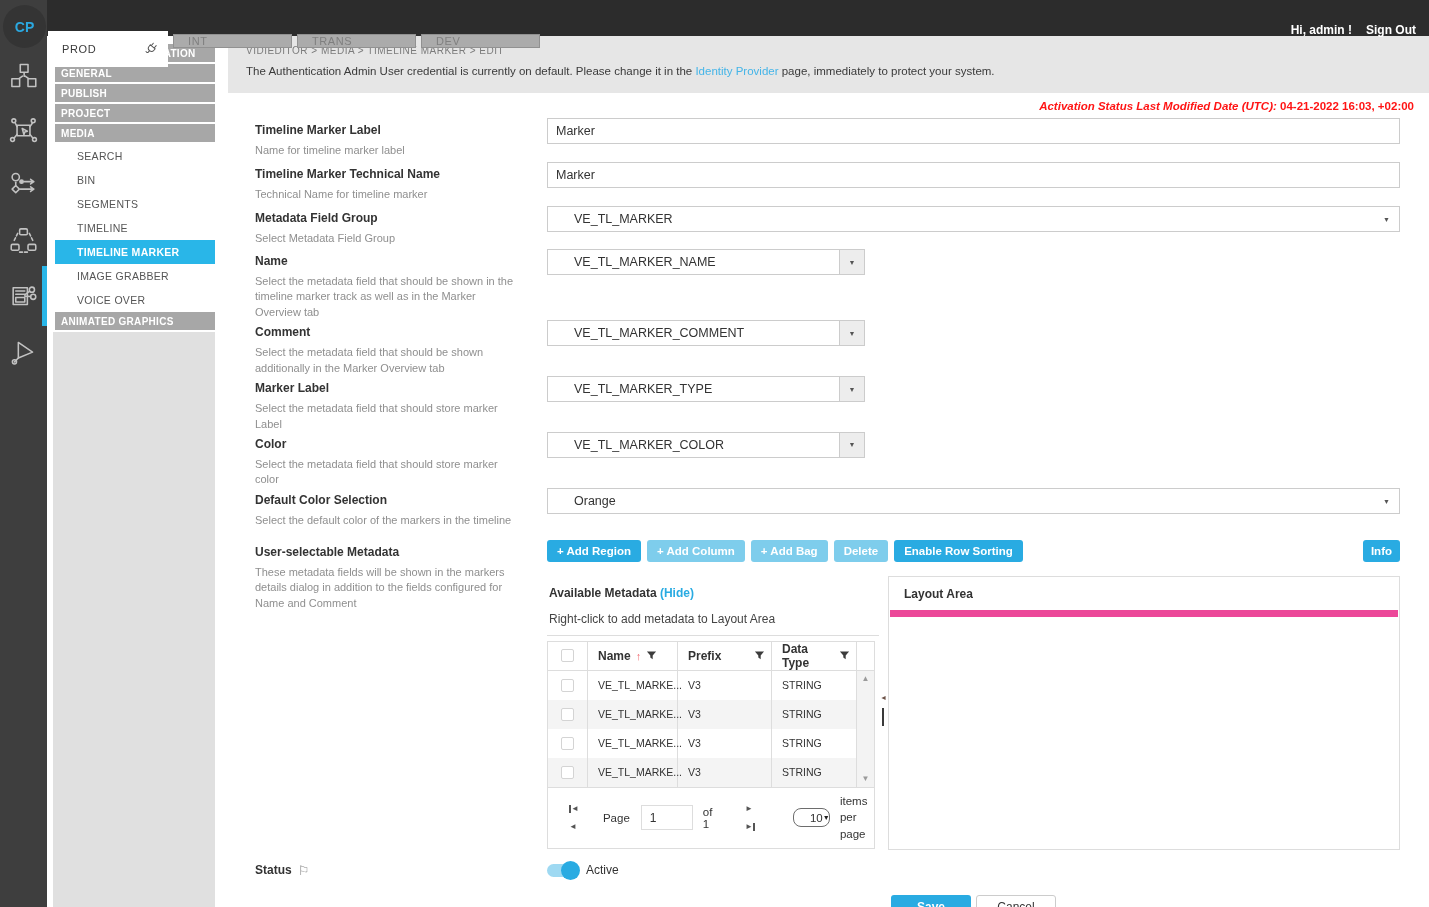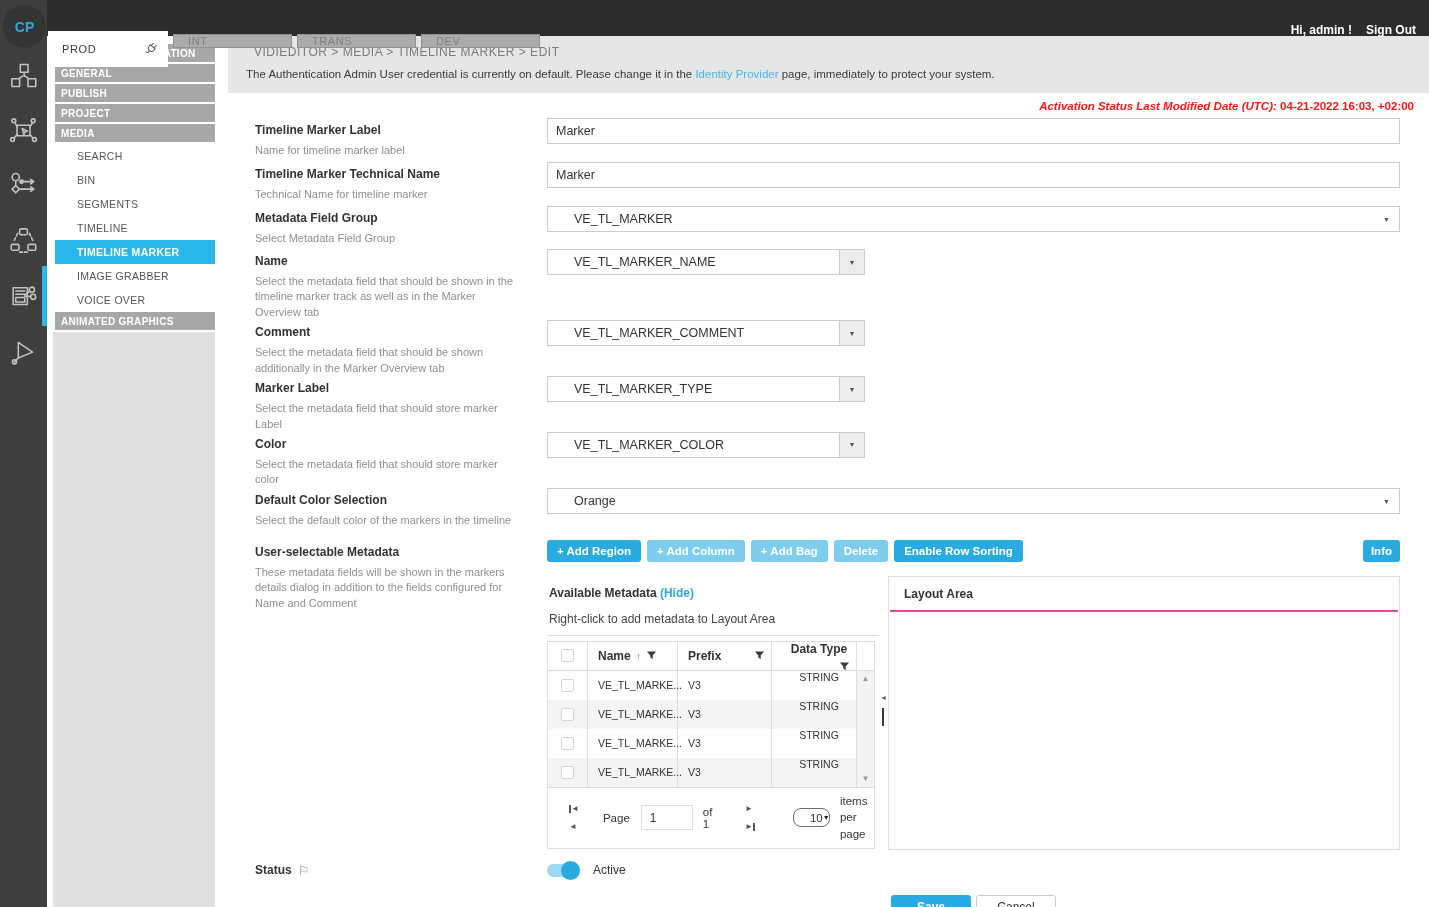--- a/index.html
+++ b/index.html
@@ -33,21 +33,21 @@
   .snav-h { margin:0 0 2px 8px; height:18px; background:#a7a7a7; color:#fff; font-size:10px; font-weight:bold;
             letter-spacing:.3px; display:flex; align-items:center; padding-left:6px; cursor:pointer; }
   .snav-h:first-child { margin-top:8px; }
   .snav-s { height:24px; color:#555; font-size:10.5px; letter-spacing:.3px; display:flex; align-items:center;
             padding-left:30px; cursor:pointer; }
   .snav-s.selected { margin-left:8px; padding-left:22px; background:#29b6e8; color:#fff; font-weight:bold; }
   .snav-fill { flex:1; margin-left:6px; background:#e0e0e0; }
   
   .main { position:absolute; left:215px; top:36px; width:1214px; height:871px; background:#fff; }
   .band { margin-left:13px; height:57px; background:#e6e6e6; padding:9px 14px 0 18px; }
-  .crumb { font-size:12px; color:#7c7c7c; letter-spacing:.5px; margin-bottom:9px;margin-left:8px; }
+  .crumb { font-size:10px; color:#7c7c7c; letter-spacing:.5px; margin-bottom:9px; }
   .warn { font-size:11.5px; color:#3a3a3a; }
   .warn a { color:#45b5e8; text-decoration:none; cursor:pointer; }
   .activation { text-align:right; padding:7px 15px 0 0; font-size:11.5px; color:#ff1414; font-weight:bold; }
   .activation .lab { font-style:italic; }
   
   .form { padding:6px 0 0 40px; }
   .frow { display:flex; }
   .flabel { width:292px; padding-top:5px; }
   .flabel b { display:block; font-size:12px; color:#333; margin-bottom:6px; }
   .flabel .help { font-size:11px; color:#8f8f8f; line-height:1.4; max-width:268px; }
@@ -77,21 +77,21 @@
   .am-hint { font-size:12px; color:#444; padding:12px 0 9px 2px; border-bottom:1px solid #ddd; }
   .grid { width:328px; border:1px solid #ddd; border-top:none; margin-top:5px; border-top:1px solid #ddd; }
   .gr { display:flex; height:29px; align-items:stretch; }
   .gr.head { background:#fff; font-weight:bold; }
   .gr.alt { background:#f4f4f4; }
   .gc { border-right:1px solid #ddd; display:flex; align-items:center; font-size:10.5px; color:#333; }
   .gr.head .gc { font-size:12px; border-bottom:1px solid #ddd; }
   .gc.c0 { width:40px; justify-content:center; }
   .gc.c1 { width:90px; padding-left:10px; gap:5px; }
   .gc.c2 { width:94px; padding-left:10px; justify-content:flex-start; gap:5px; }
-  .gc.c3 { width:85px; padding-left:10px; gap:5px;flex-direction:column; }
+  .gc.c3 { width:85px; padding-left:10px; gap:5px; }
   .gc.c4 { width:17px; border-right:none; flex-direction:column; justify-content:space-between;
            padding:4px 0; background:#f3f3f3; }
   .gr.head .gc.c4 { background:#fff; }
   .gc.c2 .funnel, .gc.c3 .funnel { margin-left:auto; margin-right:6px; }
   .cb { width:13px; height:13px; border:1px solid #d4d4d4; background:#fff; border-radius:2px; }
   .sortasc { color:#f0696f; font-size:11px; font-weight:bold; }
   .funnel svg { display:block; }
   .scr { font-size:8px; color:#9a9a9a; cursor:pointer; line-height:1; }
   
   .pager { width:328px; height:62px; border:1px solid #ddd; margin-top:-1px; display:flex; align-items:center;
@@ -107,28 +107,28 @@
   .pgsize { width:37px; height:19px; border:1px solid #6d6d6d; border-radius:8px; margin-left:38px;
             display:flex; align-items:center; justify-content:space-between; padding:0 16px; font-size:11.5px;
             cursor:pointer; background:#fff; }
   .pgsize .caret { font-size:7px; color:#222; font-weight:bold; }
   .pgper { margin-left:10px; width:46px; line-height:1.45; }
   
   .split { width:9px; position:relative; }
   .split .arr { position:absolute; top:118px; left:1px; font-size:7px; color:#6b5146; cursor:pointer; }
   .split .ln { position:absolute; top:132px; left:3px; width:2px; height:18px; background:#3a3a3a; }
   .pright { flex:1; border:1px solid #ddd; }
-  .la-title { font-size:12px; font-weight:bold; padding:10px 0 9px 14px; border-bottom:2px solid #ec4899;
+  .la-title { font-size:12px; font-weight:bold; padding:10px 0 9px 14px; border-bottom:7px solid #ec4899;
               margin:0 1px; }
   
   .statusrow { display:flex; margin-top:13px; align-items:center; }
   .statusrow .flabel { padding-top:0; display:flex; align-items:center; gap:6px; }
   .statusrow .flabel b { margin:0; }
   .flag { color:#8a8a8a; font-size:13px; }
-  .togglewrap { display:flex; align-items:center; gap:16px; }
+  .togglewrap { display:flex; align-items:center; gap:9px; }
   .toggle { position:relative; width:30px; height:13px; border-radius:7px; background:#9ed9f2; cursor:pointer; }
   .knob { position:absolute; right:-3px; top:-3px; width:19px; height:19px; border-radius:50%; background:#29abe2; }
   .togglelab { font-size:12px; color:#333; }
   .actions { display:flex; justify-content:center; gap:5px; width:853px; margin-left:292px; margin-top:17px; }
   .act { width:80px; height:24px; border-radius:3px; font-size:12px; font-family:"Liberation Sans", sans-serif; cursor:pointer; }
   .act.save { background:#29abe2; color:#fff; border:none; font-weight:bold; }
   .act.cancel { background:#fff; color:#333; border:1px solid #ccc; }
 </style>
 </head>
 <body>

